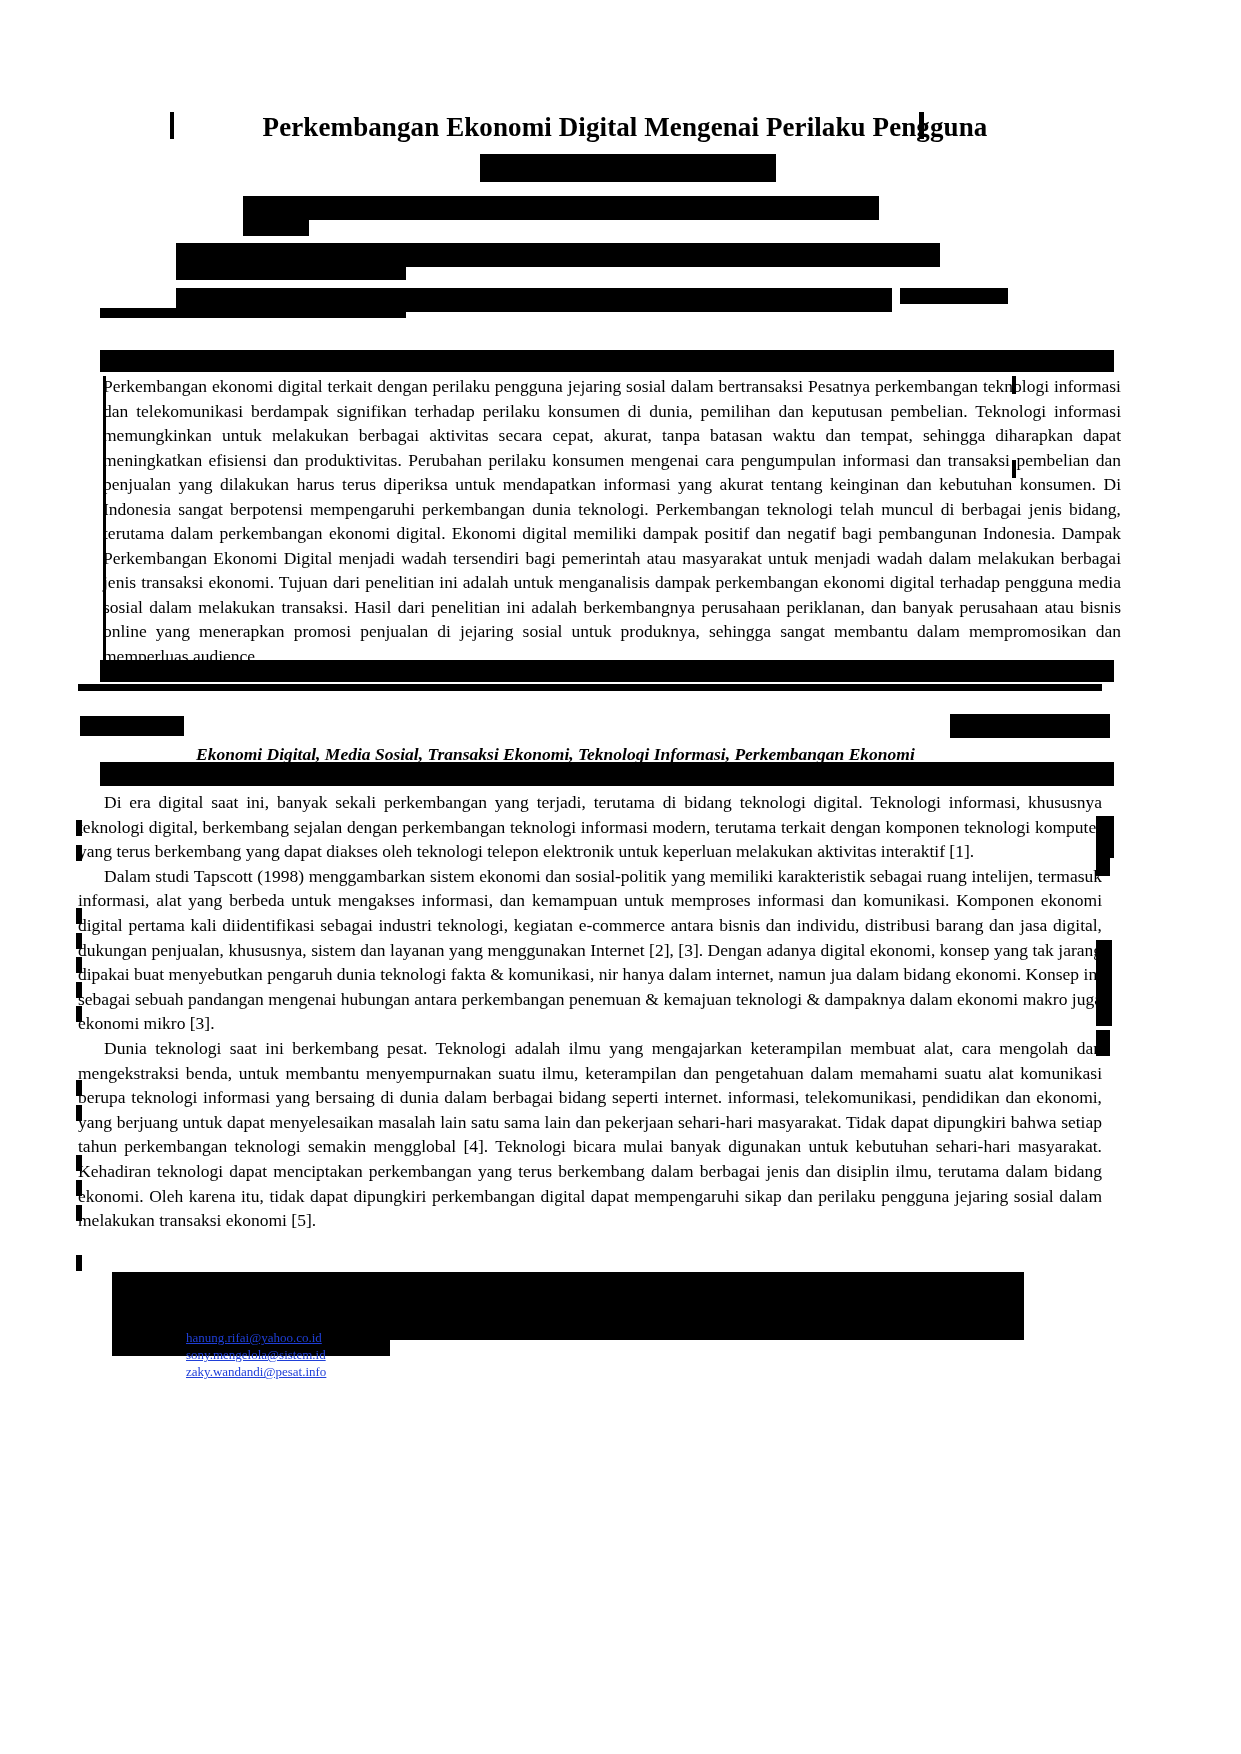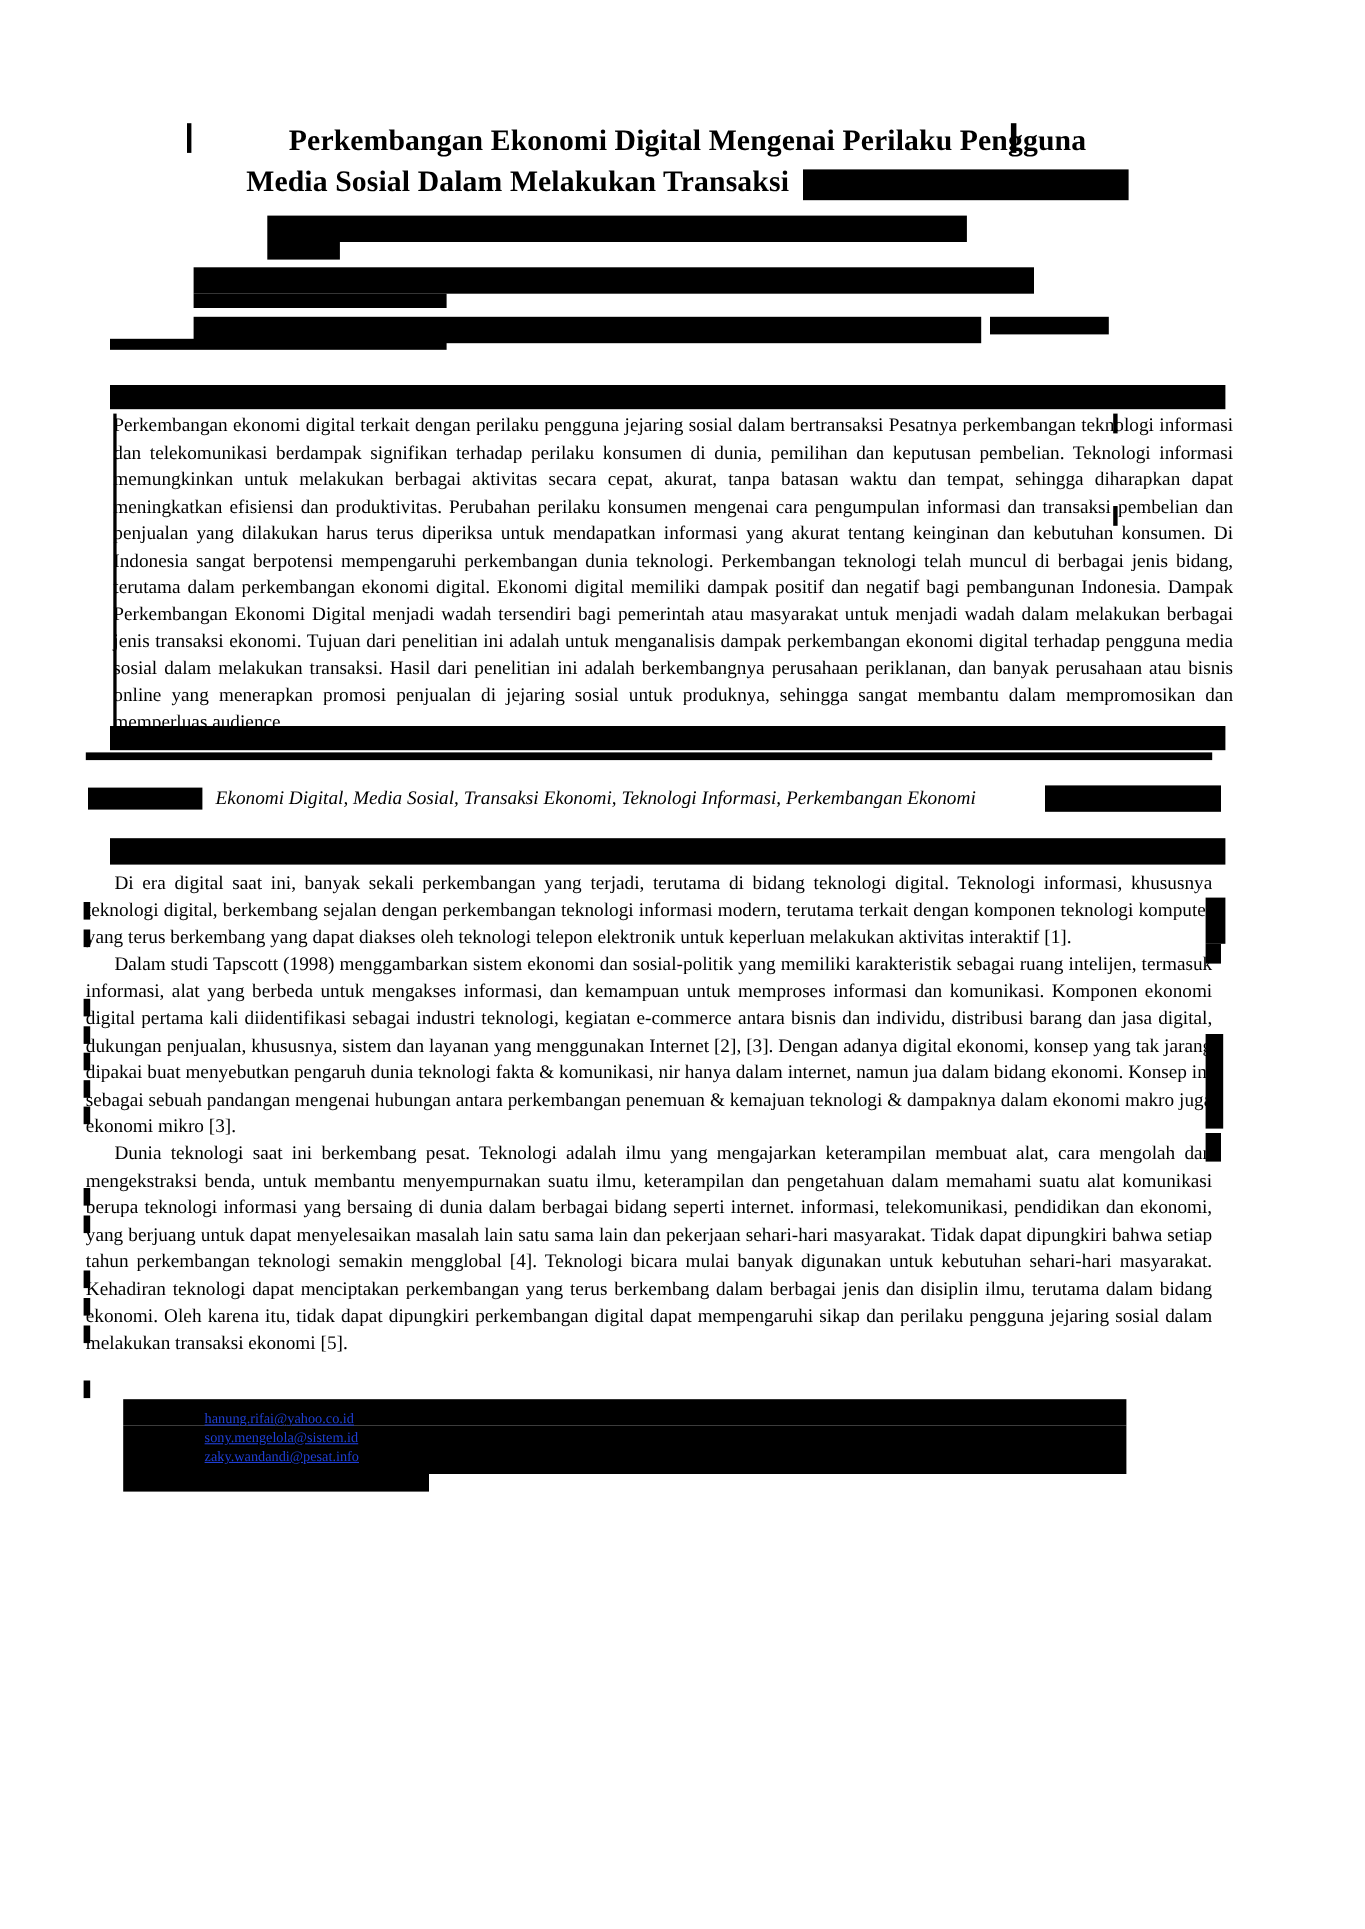--- a/index.html
+++ b/index.html
@@ -58,26 +58,27 @@
     width: 1018px;
     font-size: 17.5px;
     line-height: 24.5px;
     text-align: justify;
     text-justify: inter-word;
   }
 
   
   .keywords {
     position: absolute;
-    top: 713px;
+    top: 742px;
     left: 196px;
     width: 760px;
     font-size: 17.5px;
     font-style: italic;
     line-height: 24px;
+    font-weight: bold;
   }
 
   
   .body-text {
     position: absolute;
     top: 790px;
     left: 78px;
     width: 1024px;
     font-size: 17.5px;
     line-height: 24.6px;
@@ -86,21 +87,21 @@
   }
   .body-text p {
     margin: 0;
     text-indent: 26px;
   }
 
   
   .footnote-links {
     position: absolute;
     left: 186px;
-    top: 1281px;
+    top: 1329px;
     font-size: 13px;
     line-height: 17px;
     font-family: "Liberation Serif", serif;
   }
   .footnote-links a {
     color: #1f3fd8;
     text-decoration: underline;
     display: block;
     width: max-content;
   }
@@ -111,21 +112,20 @@
 </head>
 <body>
 
 <div class="page">
 
   <div class="title-block">
     <div class="title-line">
       <span>Perkembangan Ekonomi Digital Mengenai Perilaku Pengguna</span>
     </div>
     <div class="title-line">
-      <span>Media Sosial Dalam Melakukan Transaksi</span>
       <span class="bar-inline" style="width:296px;height:28px;"></span>
     </div>
   </div>
 
   <div class="bar" style="left:170px; top:112px; width:4px; height:27px;"></div>
   <div class="bar" style="left:919px; top:112px; width:5px; height:27px;"></div>
 
   <div class="bar" style="left:243px; top:196px; width:636px; height:24px;"></div>
   <div class="bar" style="left:243px; top:220px; width:66px; height:16px;"></div>
 

